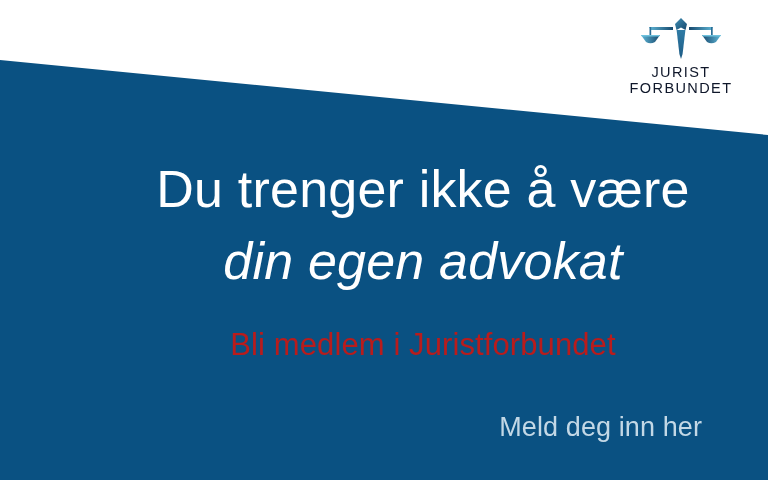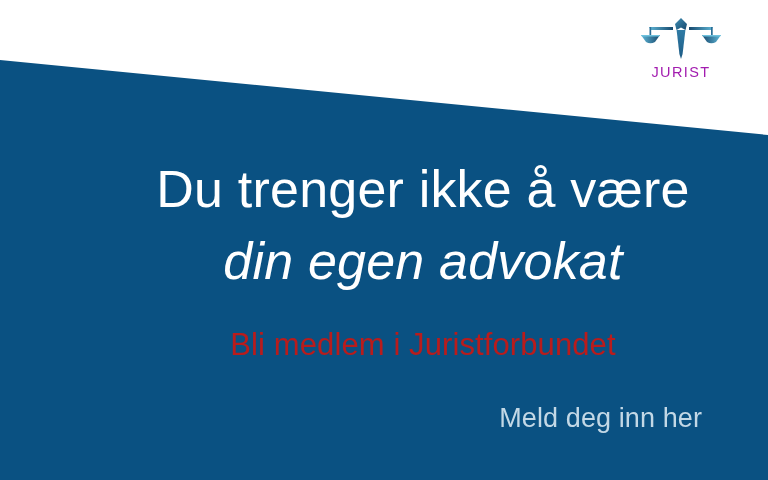--- a/index.html
+++ b/index.html
@@ -38,21 +38,21 @@
     z-index: 5;
   }
   #logo-mark {
     display: block;
     margin: 0 auto;
     width: 84px;
     height: 46px;
   }
   .logo-word {
     display: block;
-    color: #a21caf;
+    color: #0f172a;
     font-family: "Liberation Sans", sans-serif;
     font-size: 14.5px;
     font-weight: 400;
     letter-spacing: 1.4px;
     line-height: 16px;
   }
   #logo-word1 { margin-top: 4px; }
   
   #content {
     position: absolute;
@@ -85,21 +85,21 @@
     color: #b91c1c;
     font-family: "Liberation Sans", sans-serif;
     font-weight: 400;
     font-size: 31px;
     line-height: 38px;
     letter-spacing: 0.1px;
     white-space: nowrap;
   }
   #cta {
     position: absolute;
-    top: 401px;
+    top: 410px;
     right: 105px;
     color: #c3d8e6;
     font-family: "Liberation Sans", sans-serif;
     font-weight: 400;
     font-size: 27px;
     line-height: 34px;
     letter-spacing: 0.1px;
     white-space: nowrap;
     text-decoration: none;
     cursor: pointer;
@@ -143,20 +143,21 @@
 
       <path d="M37.6 16 L46.4 16 L43.6 40 L42 45 L40.4 40 Z" fill="url(#gPostBot)"></path>
 
       <path d="M2 21 L21 21 L16 28 Q11.4 30.6 7 28 Z" fill="url(#gPanL)"></path>
       <path d="M2 21 L21 21 L20 22.6 L3 22.6 Z" fill="#6fc2de"></path>
 
       <path d="M63 21 L82 21 L77 28 Q72.4 30.6 68 28 Z" fill="url(#gPanR)"></path>
       <path d="M63 21 L82 21 L81 22.6 L64 22.6 Z" fill="#6fc2de"></path>
     </svg>
     <span class="logo-word" id="logo-word1">JURIST</span>
+    <span class="logo-word" id="logo-word2">FORBUNDET</span>
   </div>
 
   <div id="content">
     <div class="headline-line" id="headline-1">Du trenger ikke å være</div>
     <div class="headline-line" id="headline-2">din egen advokat</div>
     <div id="subtitle">Bli medlem i Juristforbundet</div>
     <a id="cta" href="#">Meld deg inn her</a>
   </div>
 
 </div>

